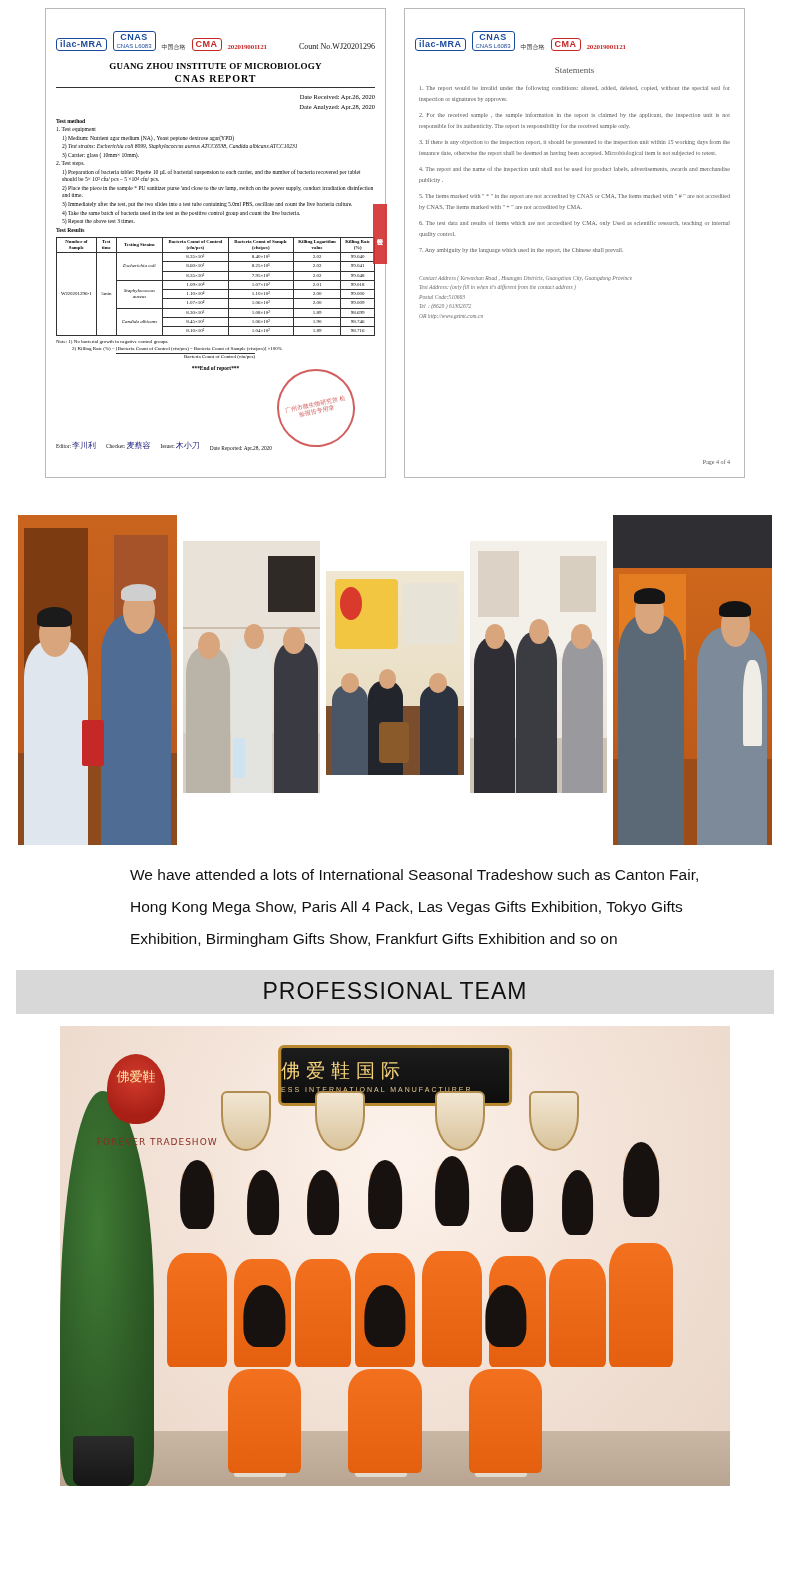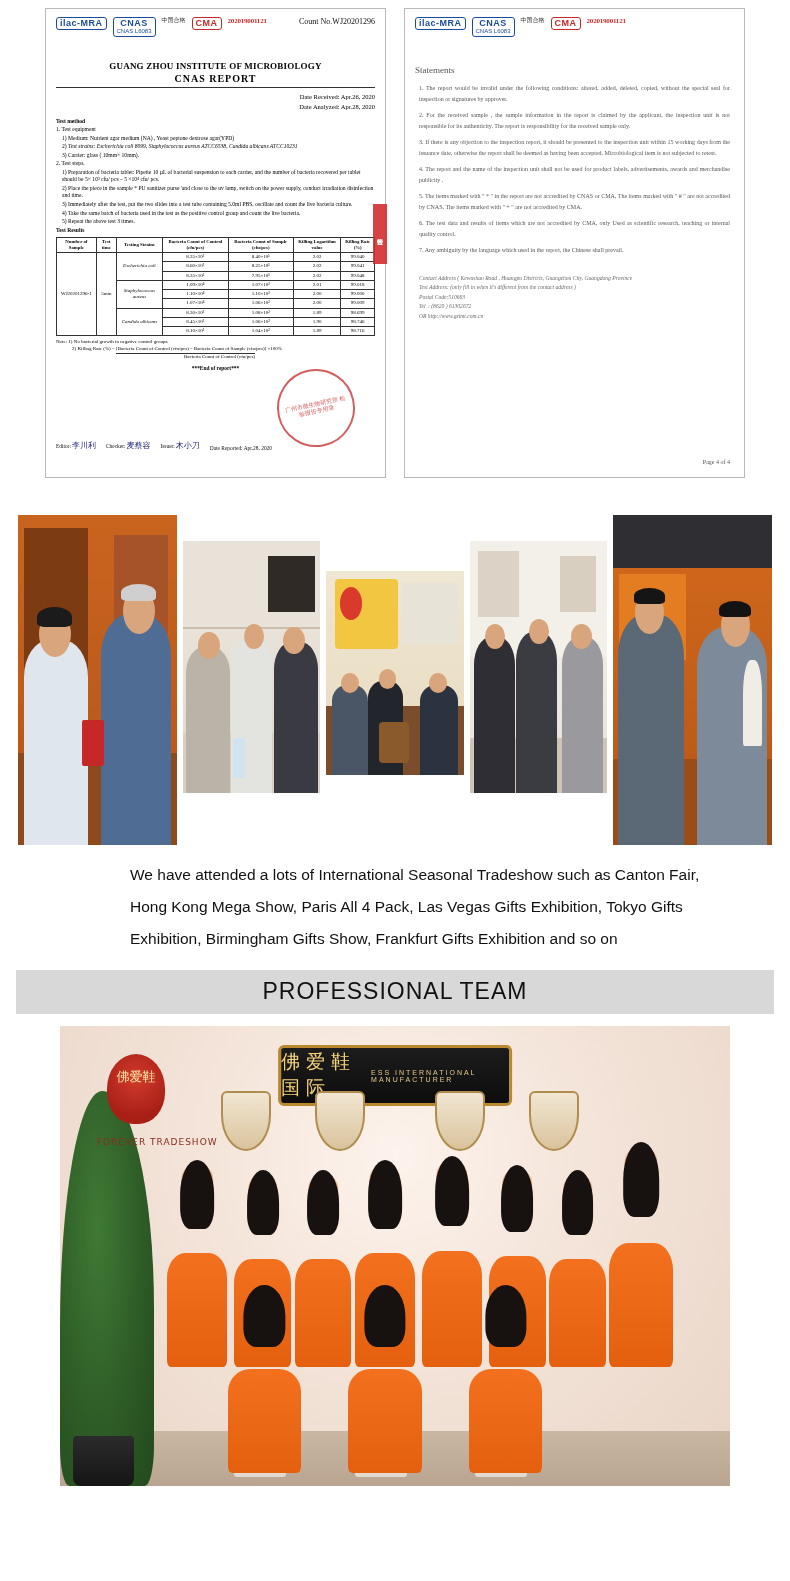--- a/index.html
+++ b/index.html
@@ -30,21 +30,21 @@
     background: #fff;
     border: 1px solid #b9b9b9;
     box-sizing: border-box;
     padding: 8px 10px 10px 10px;
     position: relative;
     min-height: 470px;
     font-family: "Liberation Serif", serif;
   }
   .cert-logos {
     display: flex;
-    align-items: flex-start;
+    align-items: flex-end;
     gap: 6px;
     height: 34px;
   }
   .logo-box {
     border: 1px solid #1b4b9c;
     border-radius: 3px;
     padding: 1px 3px;
     font-size: 6px;
     line-height: 1.05;
     color: #1b4b9c;
@@ -184,21 +184,21 @@
     background: #d32f2f;
     color: #fff;
     font-size: 6px;
     writing-mode: vertical-rl;
     text-align: center;
     line-height: 14px;
     opacity: .9;
   }
   
   .st-title {
-    text-align: left;
+    text-align: center;
     font-size: 9px;
     margin-top: 14px;
     margin-bottom: 8px;
     color: #555;
   }
   .st-list {
     font-size: 6px;
     line-height: 1.75;
     color: #555;
     text-align: justify;
@@ -299,21 +299,21 @@
     background: linear-gradient(#2b2b2b,#151515);
     border-radius: 4px 4px 8px 8px;
   }
   .team-board {
     position:absolute; left:50%; transform:translateX(-50%); top:4%;
     width:34%; height:12%;
     background: linear-gradient(#1c1c1c,#0d0d0d);
     border: 3px solid #b9892f;
     border-radius: 6px;
     color:#f5d27a;
-    display:flex; flex-direction:row; align-items:center; justify-content:center;
+    display:flex; flex-direction:column; justify-content:center;
   }
   .team-board .cn { font-size: 19px; letter-spacing: 6px; font-family:"DejaVu Sans", sans-serif;}
   .team-board .en { font-size: 7px; letter-spacing: 2px; color:#e8c98a; margin-top:2px;}
   .badge-left {
     position:absolute; left:7%; top:6%;
     width: 58px; height: 70px;
     background: radial-gradient(circle at 50% 35%, #d23b2c 0%, #a81f16 70%);
     border-radius: 50% 50% 45% 45%;
     color:#ffe9a8; font-size:13px; text-align:center; line-height:1.15;
     padding-top:16px; box-sizing:border-box;

